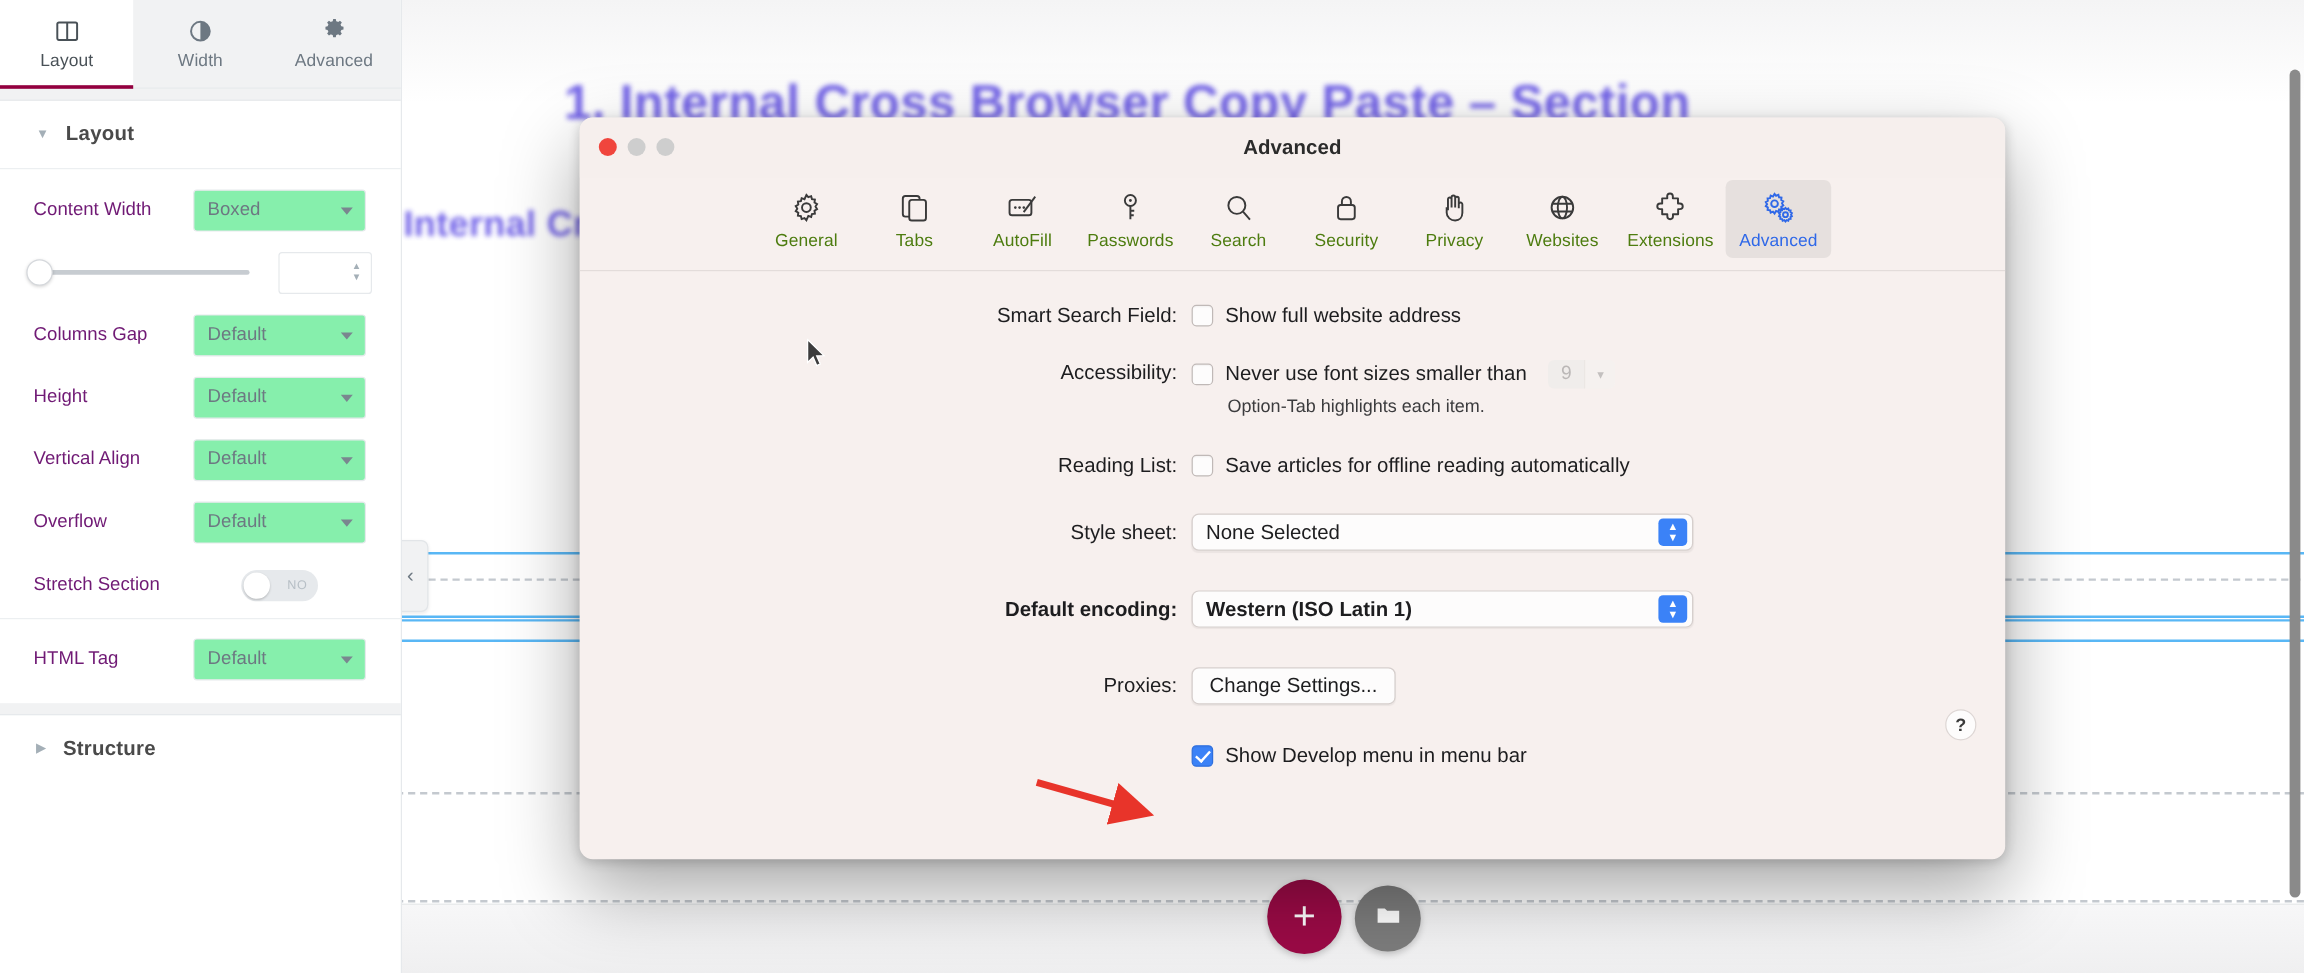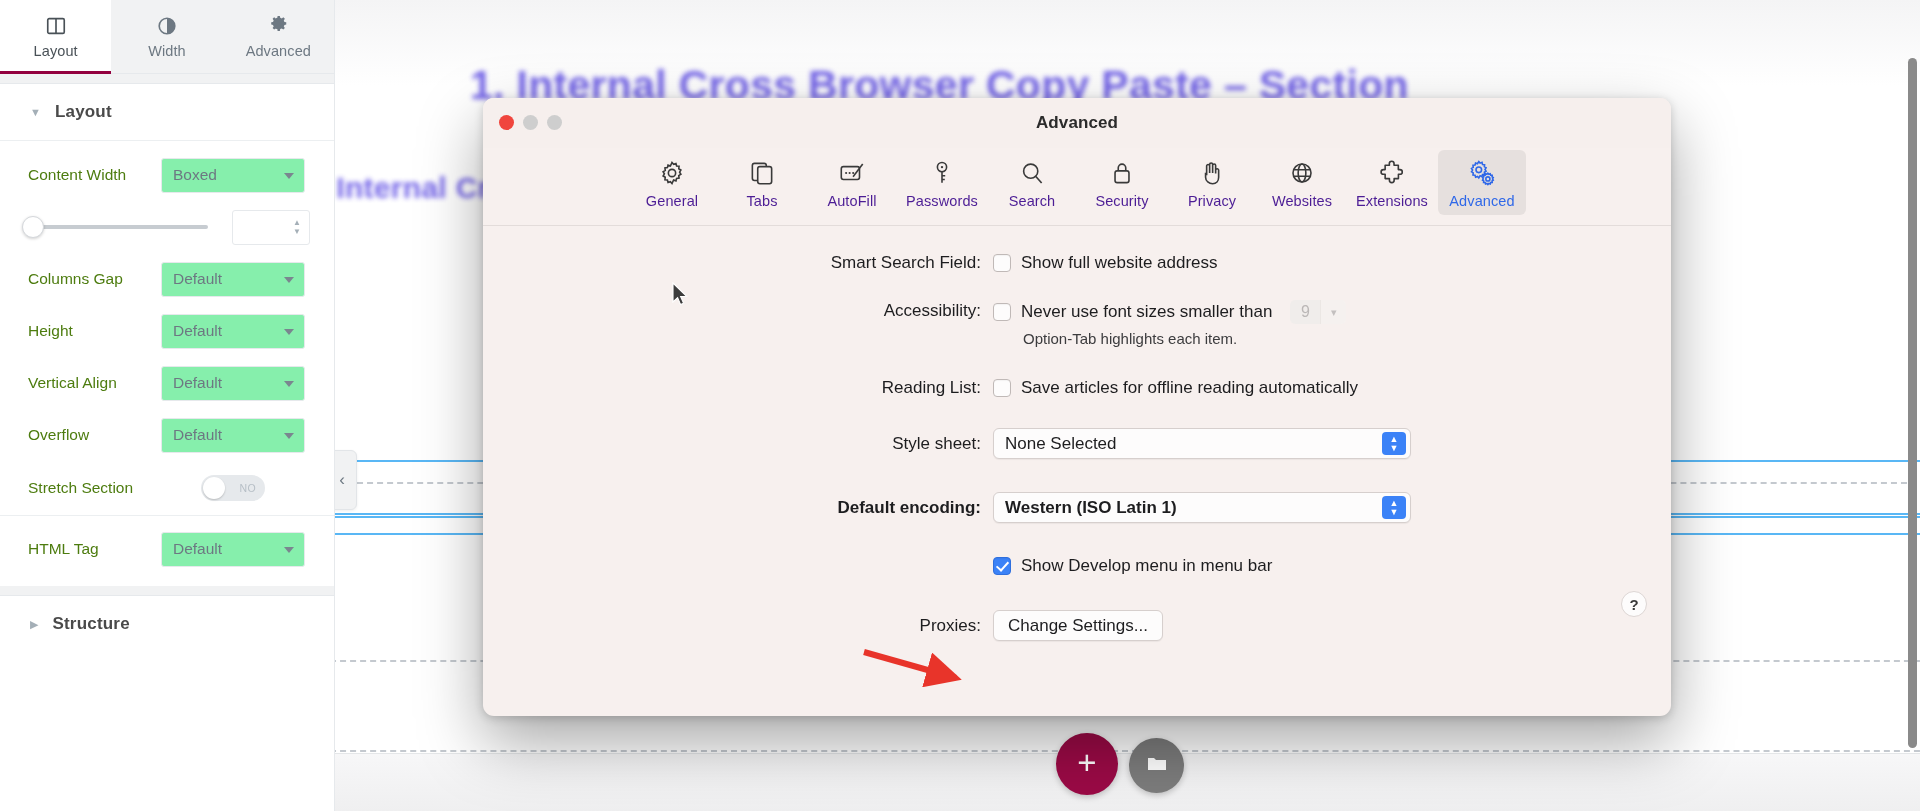--- a/index.html
+++ b/index.html
@@ -46,21 +46,21 @@
     display: flex; align-items: center; gap: 14px;
     padding: 18px 24px 18px 30px;
     border-bottom: 1px solid #eceff1;
     cursor: pointer;
   }
   .sb-section-head .caret { color: #a4afb7; font-size: 11px; line-height: 1; }
   .sb-section-title { font-weight: bold; font-size: 17px; color: #4a4a4a; letter-spacing:.2px; }
 
   .sb-body { padding: 8px 24px 0 28px; }
   .ctl-row { display: flex; align-items: center; min-height: 52px; }
-  .ctl-label { flex: 0 0 133px; font-size: 15.5px; color: #4d7c0f; }
+  .ctl-label { flex: 0 0 133px; font-size: 15.5px; color: #701a75; }
   .ctl-select {
     position: relative; flex: 1; max-width: 144px;
     height: 35px; border: 1px solid #e6e9ec; border-radius: 3px;
     background: #86efac; display: flex; align-items: center;
     padding: 0 26px 0 11px; font-size: 15.5px; color: #6d7882;
     cursor: pointer; white-space: nowrap; overflow: hidden;
   }
   .ctl-select .dn-caret {
     position: absolute; right: 10px; top: 50%;
     width: 0; height: 0; margin-top: -2px;
@@ -179,21 +179,21 @@
   .dlg-title { font-size: 17px; font-weight: bold; color: #2b2b2b; letter-spacing: .1px; }
 
   .dlg-toolbar {
     display: flex; align-items: flex-start; justify-content: center;
     gap: 2px; padding: 2px 16px 10px;
     border-bottom: 1px solid #e3dcda;
   }
   .tb-item {
     width: 88px; padding: 8px 2px 6px; border-radius: 6px;
     display: flex; flex-direction: column; align-items: center; gap: 5px;
-    cursor: pointer; color: #4c1d95;
+    cursor: pointer; color: #4d7c0f;
   }
   .tb-item.selected { background: #e6e0de; color: #2f68e8; }
   .tb-item .tb-icon { width: 30px; height: 30px; display: block; }
   .tb-item .tb-icon svg { width: 30px; height: 30px; display: block; }
   .tb-label { font-size: 14.5px; white-space: nowrap; letter-spacing: .1px; }
 
   .dlg-body { position: relative; padding: 26px 0 0; }
   .pref-row {
     display: flex; align-items: flex-start;
     margin-bottom: 0;
@@ -591,31 +591,31 @@
         <span class="pref-label">Default encoding:</span>
         <div class="popup">
           <span>Western (ISO Latin 1)</span>
           <span class="chev">
             <span>▲</span>
               <span>▼</span>
           </span>
         </div>
       </div>
 
+      <div class="pref-row" style="margin-top:33px; align-items:center;">
+        <span class="pref-label">Proxies:</span>
+        <button class="btn-plain">Change Settings...</button>
+      </div>
+
       <div class="pref-row" style="margin-top:32px; align-items:center;">
         <span class="pref-label"></span>
         <div class="pref-ctl">
           <span class="cb checked"></span>
           <span class="cb-text">Show Develop menu in menu bar</span>
         </div>
-      </div>
-
-      <div class="pref-row" style="margin-top:33px; align-items:center;">
-        <span class="pref-label">Proxies:</span>
-        <button class="btn-plain">Change Settings...</button>
       </div>
 
       <div class="help-btn">?</div>
     </div>
   </div>
 
   <svg class="arrow-anno" viewBox="0 0 110 40">
     <defs>
       <marker id="ah" markerWidth="6" markerHeight="6" refX="5" refY="3" orient="auto">
         <path d="M0,0 L6,3 L0,6 z" fill="#e8342a"></path>

